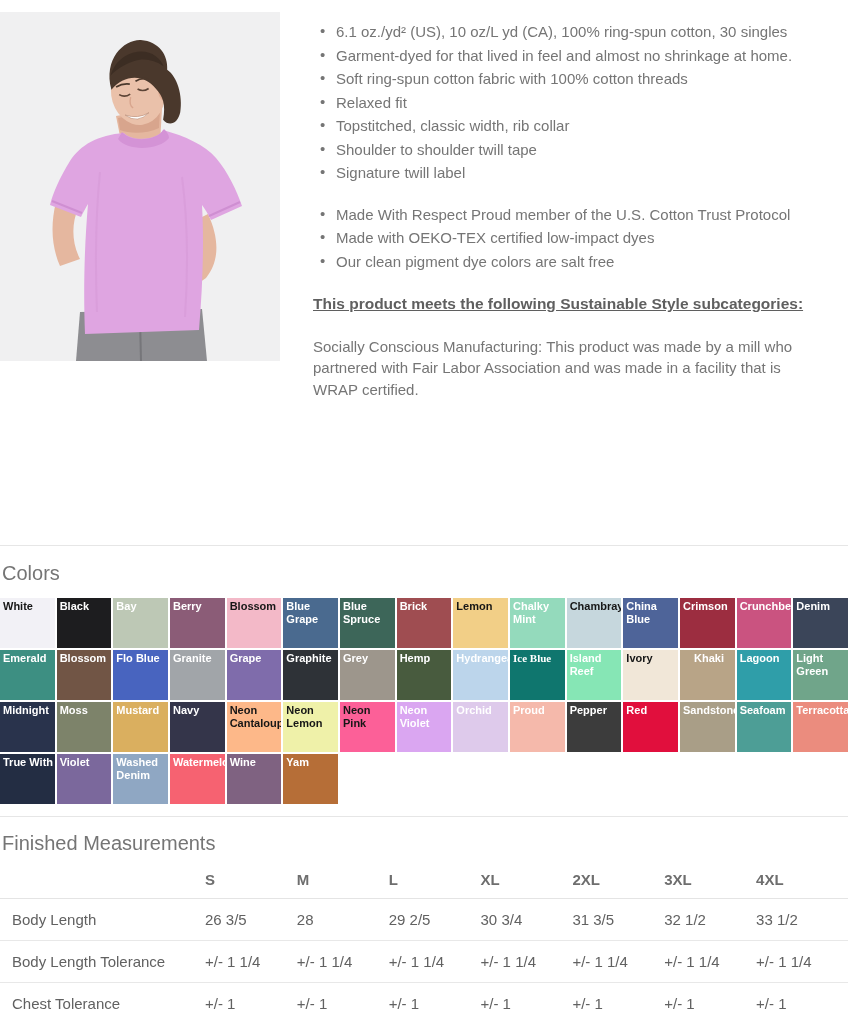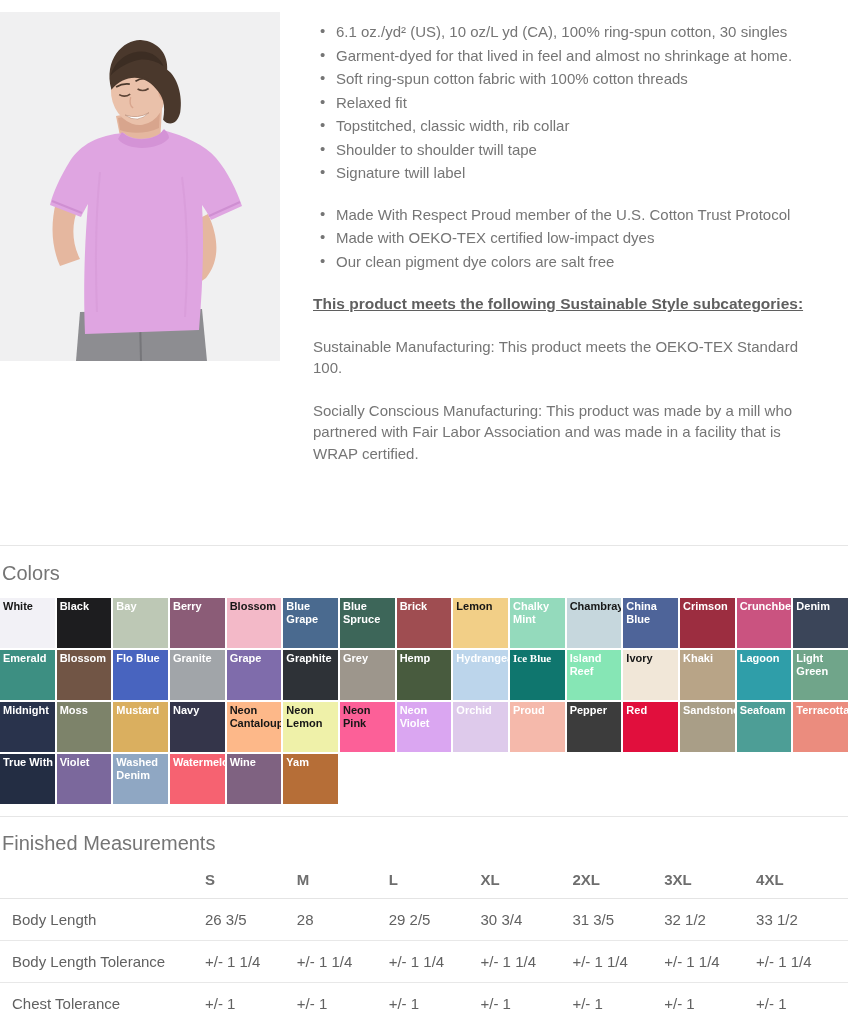--- a/index.html
+++ b/index.html
@@ -99,21 +99,20 @@
           <li>Topstitched, classic width, rib collar</li>
           <li>Shoulder to shoulder twill tape</li>
           <li>Signature twill label</li>
         </ul>
       <ul class="features" id="features-secondary">
           <li>Made With Respect Proud member of the U.S. Cotton Trust Protocol</li>
           <li>Made with OEKO-TEX certified low-impact dyes</li>
           <li>Our clean pigment dye colors are salt free</li>
         </ul>
       <div class="sustainable-heading">This product meets the following Sustainable Style subcategories:</div>
-      <div class="para">Sustainable Manufacturing: This product meets the OEKO-TEX Standard 100.</div>
       <div class="para">Socially Conscious Manufacturing: This product was made by a mill who partnered with Fair Labor Association and was made in a facility that is WRAP certified.</div>
     </div>
   </div>
 
   <div class="divider"></div>
 
   <div class="colors-section">
     <div class="section-title">Colors</div>
     <div id="color-grid">
         <div class="swatch swatch-dark-text" style="background: rgb(242, 241, 246);">
@@ -190,21 +189,21 @@
         </div>
         <div class="swatch swatch-light-text" style="background: #0f766e; font-family: Liberation Serif, serif;">
           <span class="swatch-label">Ice Blue</span>
         </div>
         <div class="swatch swatch-light-text" style="background: rgb(134, 230, 181);">
           <span class="swatch-label">Island Reef</span>
         </div>
         <div class="swatch swatch-dark-text" style="background: rgb(241, 231, 216);">
           <span class="swatch-label">Ivory</span>
         </div>
-        <div class="swatch swatch-light-text" style="background: rgb(184, 164, 135);">
+        <div class="swatch swatch-light-text" style="background: rgb(184, 164, 135); padding-left: 11px;">
           <span class="swatch-label">Khaki</span>
         </div>
         <div class="swatch swatch-light-text" style="background: rgb(47, 158, 169);">
           <span class="swatch-label">Lagoon</span>
         </div>
         <div class="swatch swatch-light-text" style="background: rgb(112, 165, 138);">
           <span class="swatch-label">Light Green</span>
         </div>
         <div class="swatch swatch-light-text" style="background: rgb(41, 51, 76);">
           <span class="swatch-label">Midnight</span>

